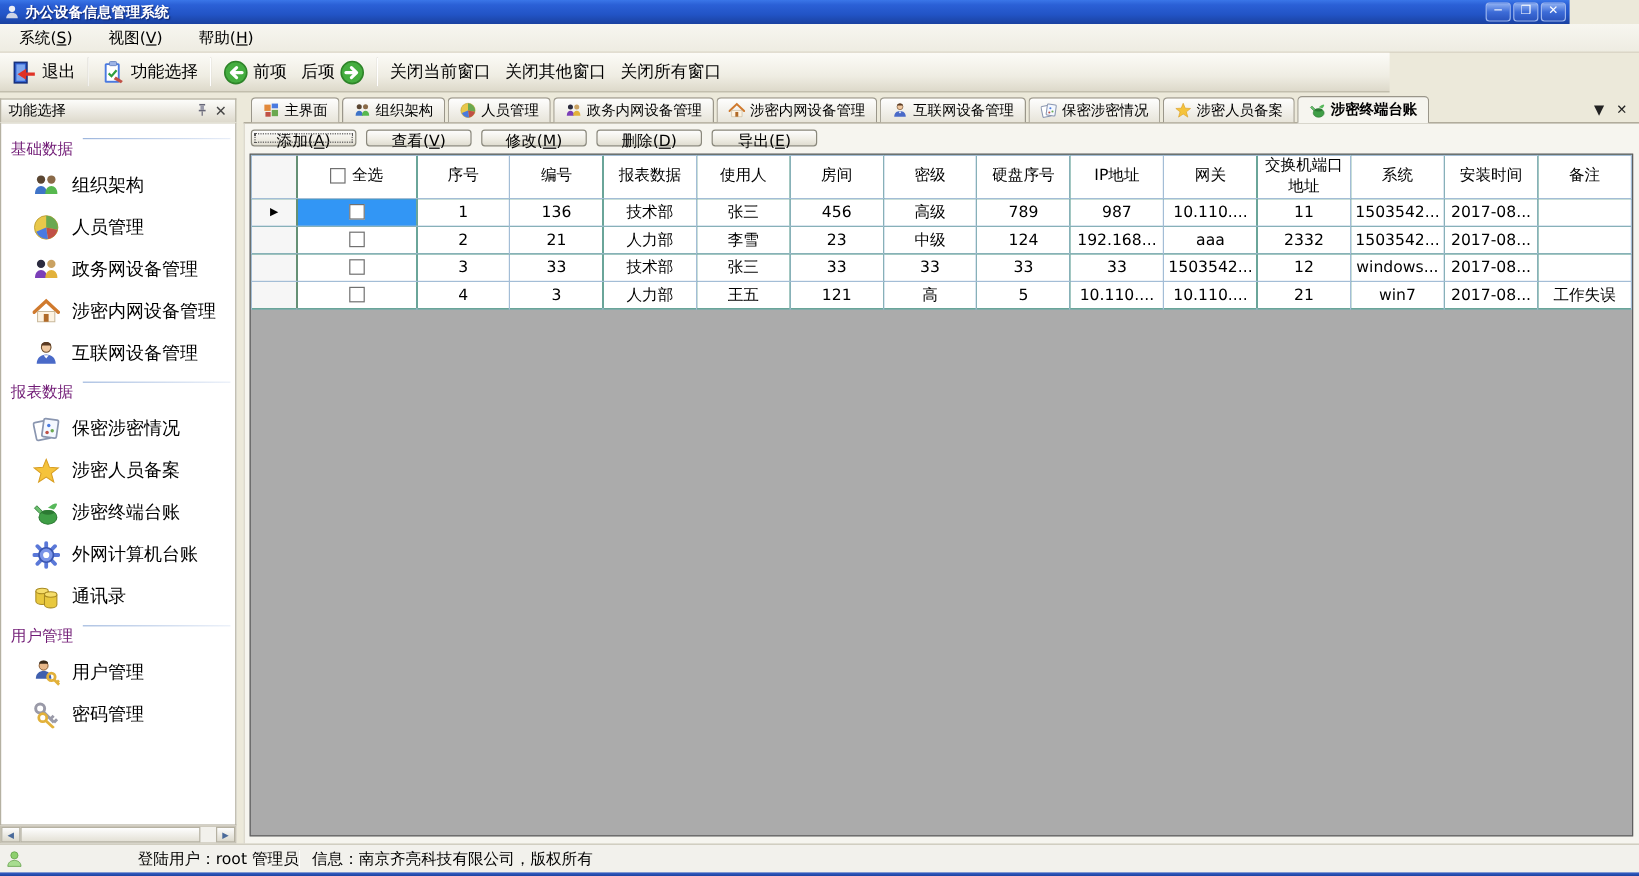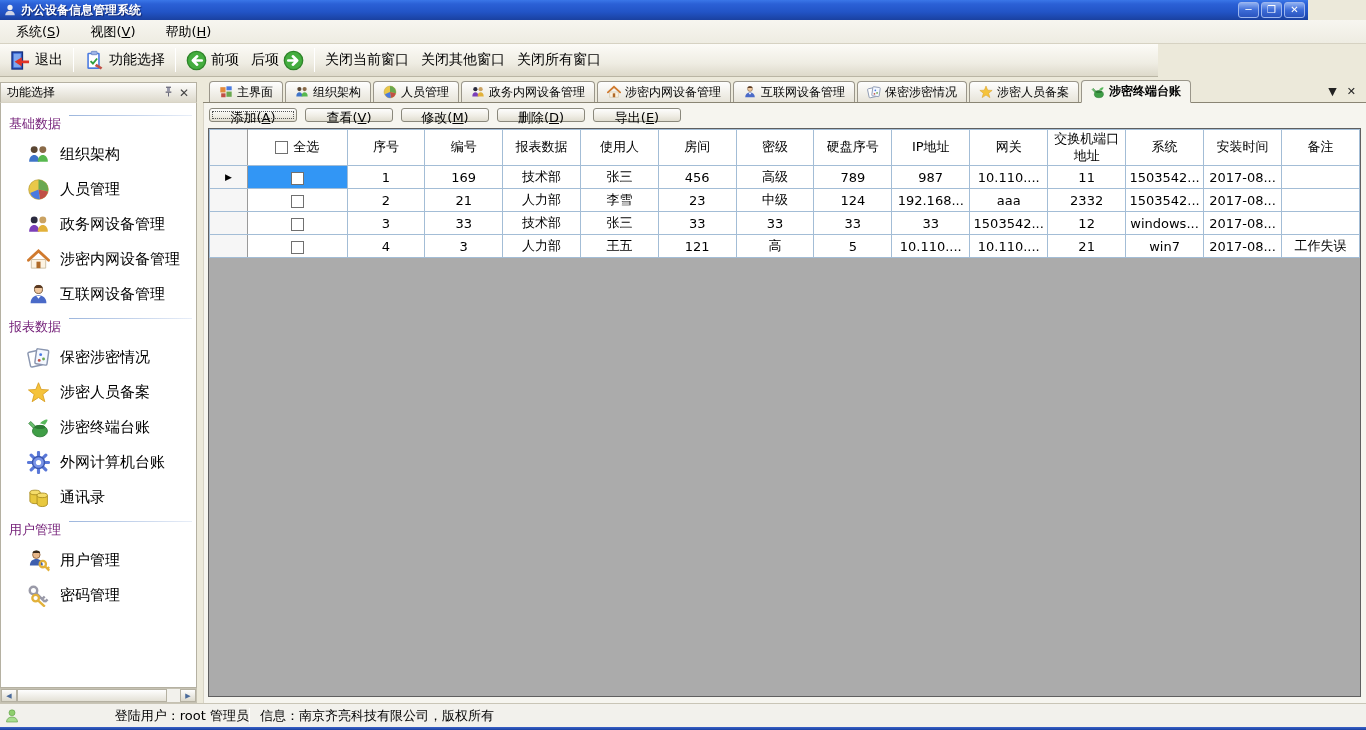--- a/index.html
+++ b/index.html
@@ -523,21 +523,21 @@
                 <th>网关</th>
                 <th>交换机端口地址</th>
                 <th>系统</th>
                 <th>安装时间</th>
                 <th>备注</th>
               </tr>
               <tr>
                 <td class="indcol">▶</td>
                 <td class="selcell"><span class="cb"></span></td>
                 <td>1</td>
-                <td>169</td>
+                <td>136</td>
                 <td>技术部</td>
                 <td>张三</td>
                 <td>456</td>
                 <td>高级</td>
                 <td>789</td>
                 <td>987</td>
                 <td>10.110....</td>
                 <td>11</td>
                 <td>1503542...</td>
                 <td>2017-08...</td>

